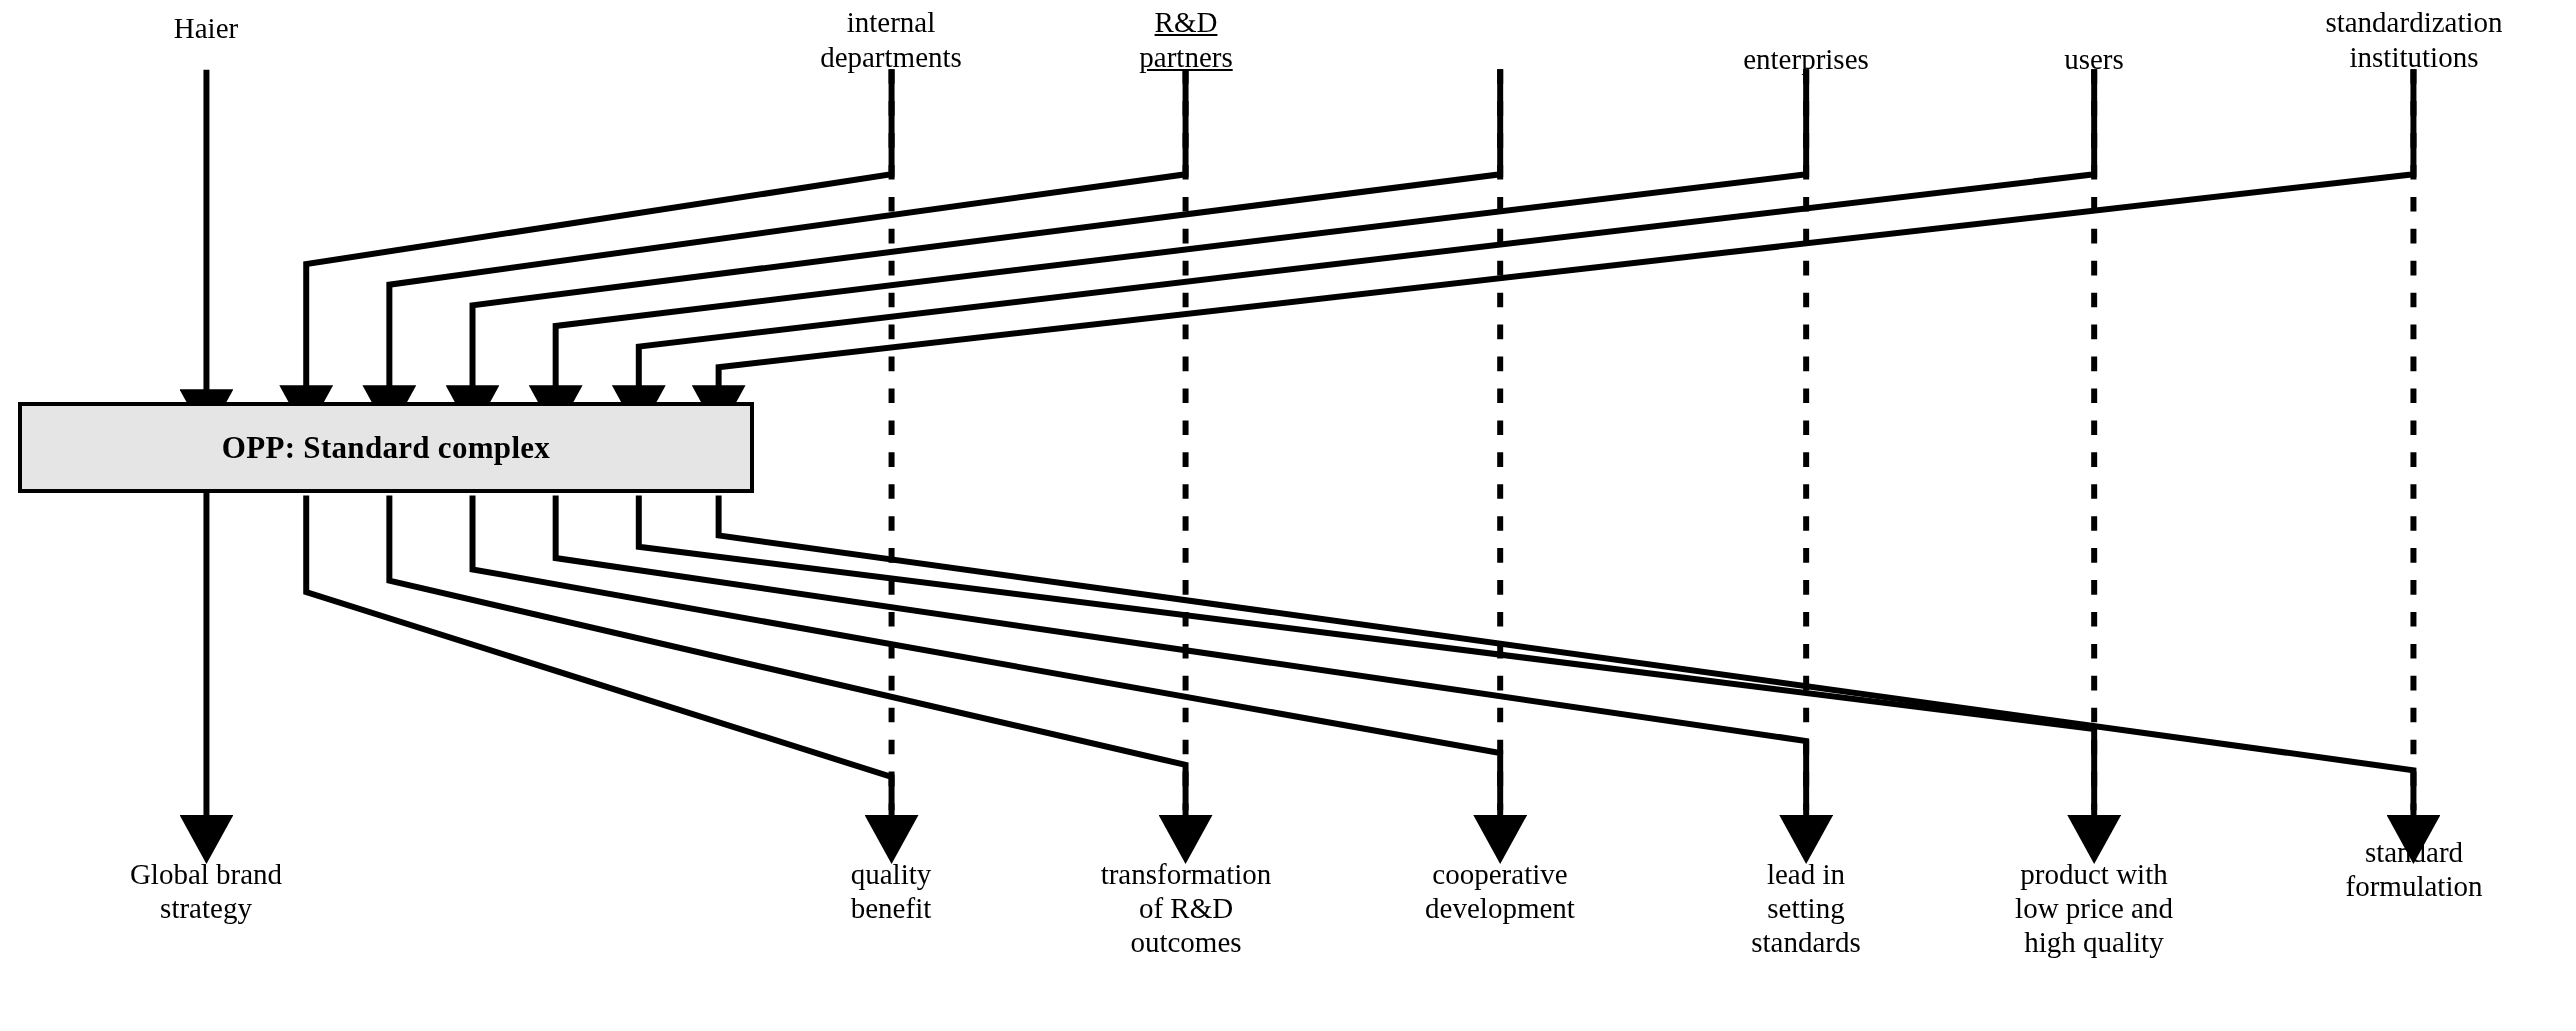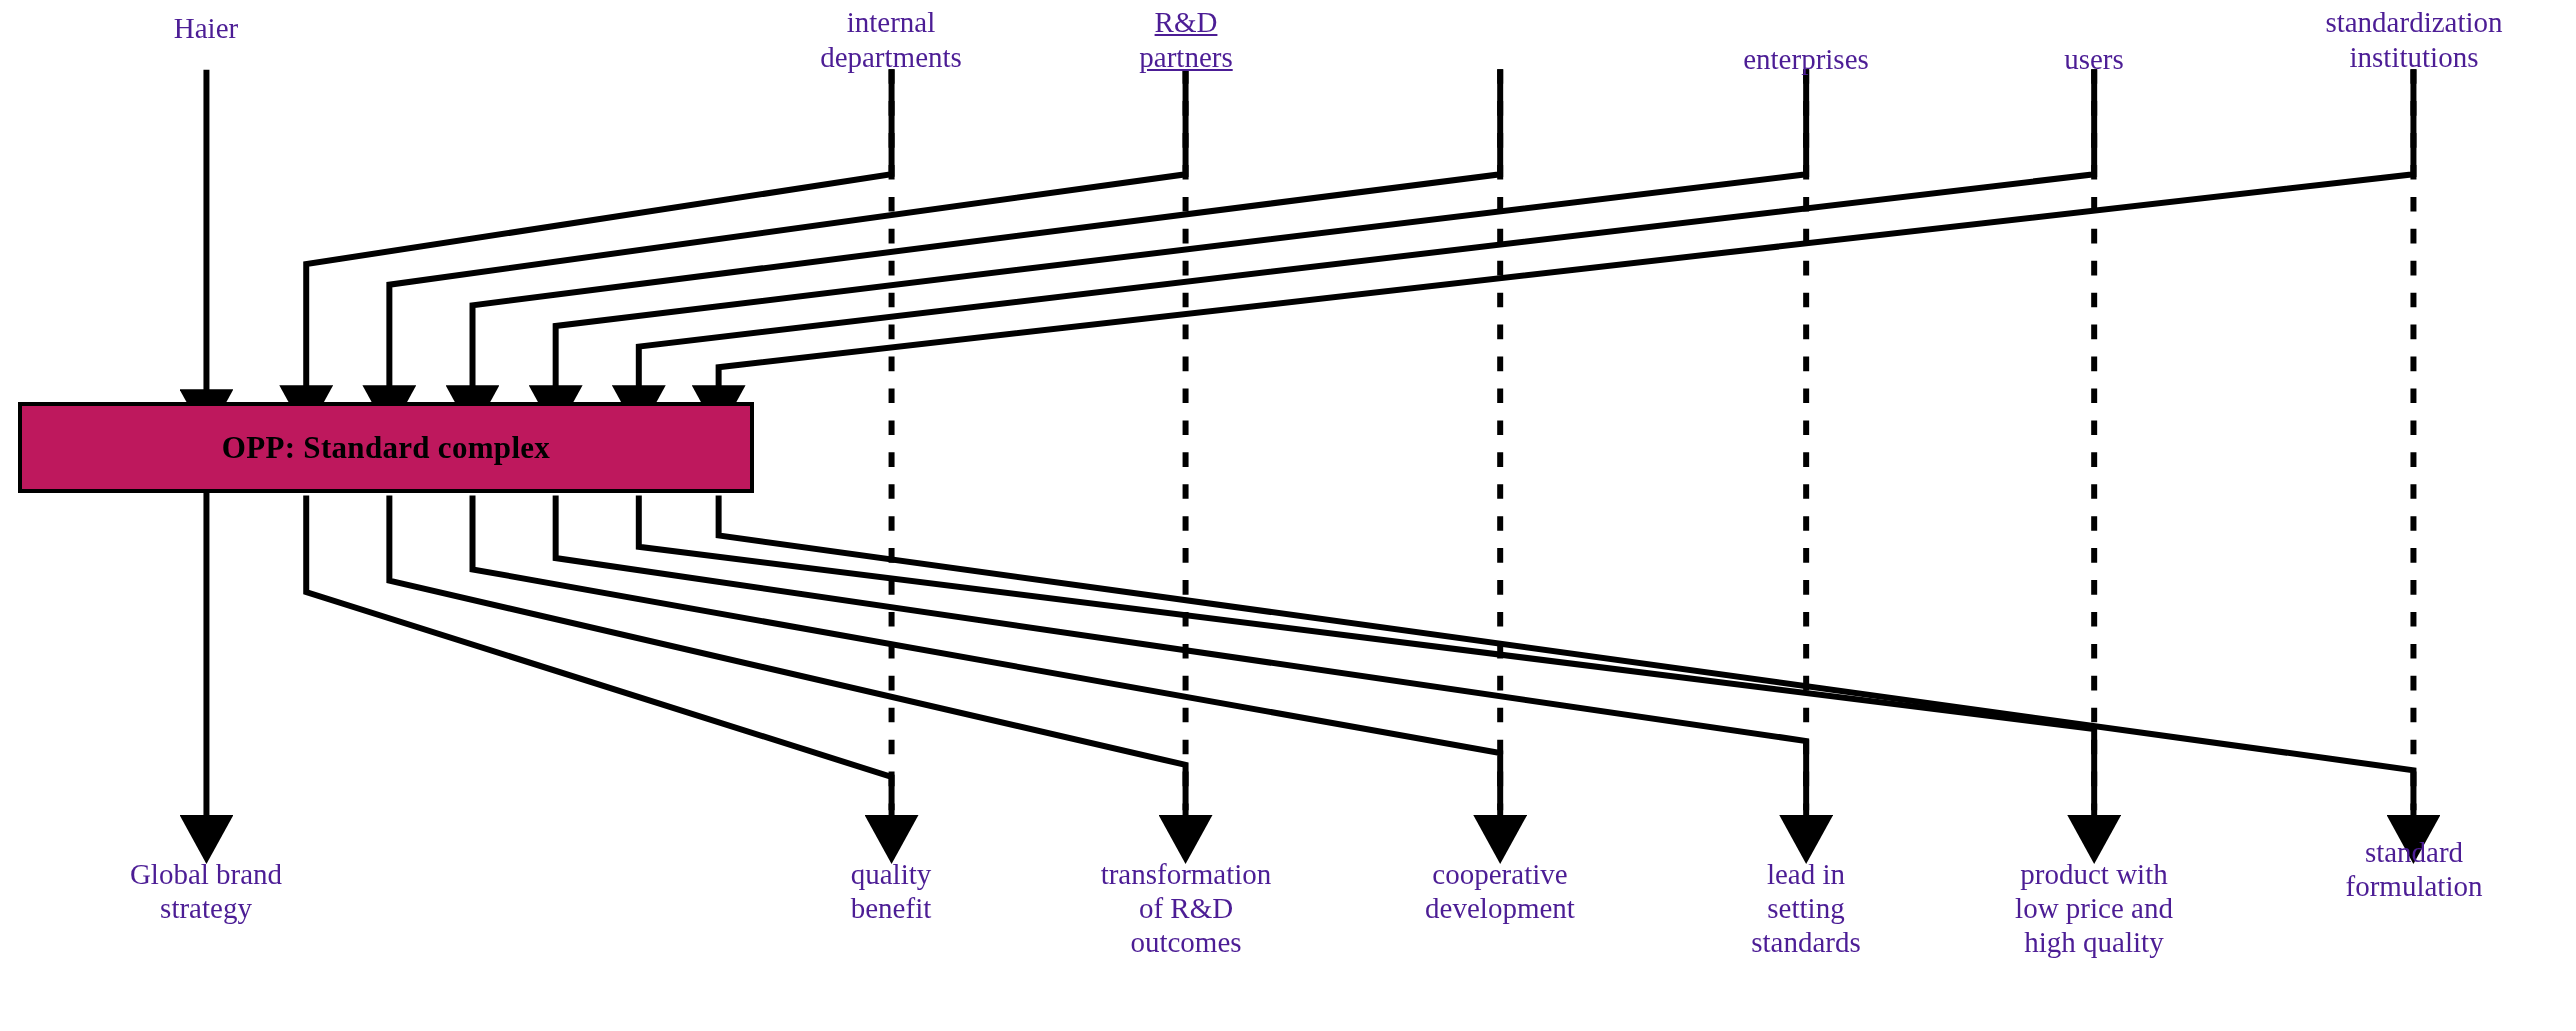--- a/index.html
+++ b/index.html
@@ -7,35 +7,35 @@
     position:relative;
     width:2576px;height:1031px;
     background:#ffffff;
     font-family:"Liberation Serif","DejaVu Serif",serif;
     overflow:hidden;
   }
   #wires{position:absolute;left:0;top:0;width:2576px;height:1031px;}
   .lbl{
     position:absolute;
     text-align:center;
-    color:#4c1d95;
+    color:#000000;
     font-size:29px;
     line-height:1.18;
     white-space:pre-line;
     font-family:"Liberation Serif","DejaVu Serif",serif;
   }
   .lbl.top{transform:translateX(-50%);}
   .lbl.bottom{transform:translateX(-50%);}
   #opp-box{
     position:absolute;
     left:18px;top:402px;
     width:736px;height:91px;
     border:4.7px solid #000000;
     box-sizing:border-box;
-    background:#be185d;
+    background:#e5e5e5;
   }
   #opp-label{
     position:absolute;
     left:0;top:0;
     width:100%;height:100%;
     display:flex;align-items:center;justify-content:center;
     font-weight:bold;
     font-size:31px;
     letter-spacing:0.3px;
     color:#000000;

